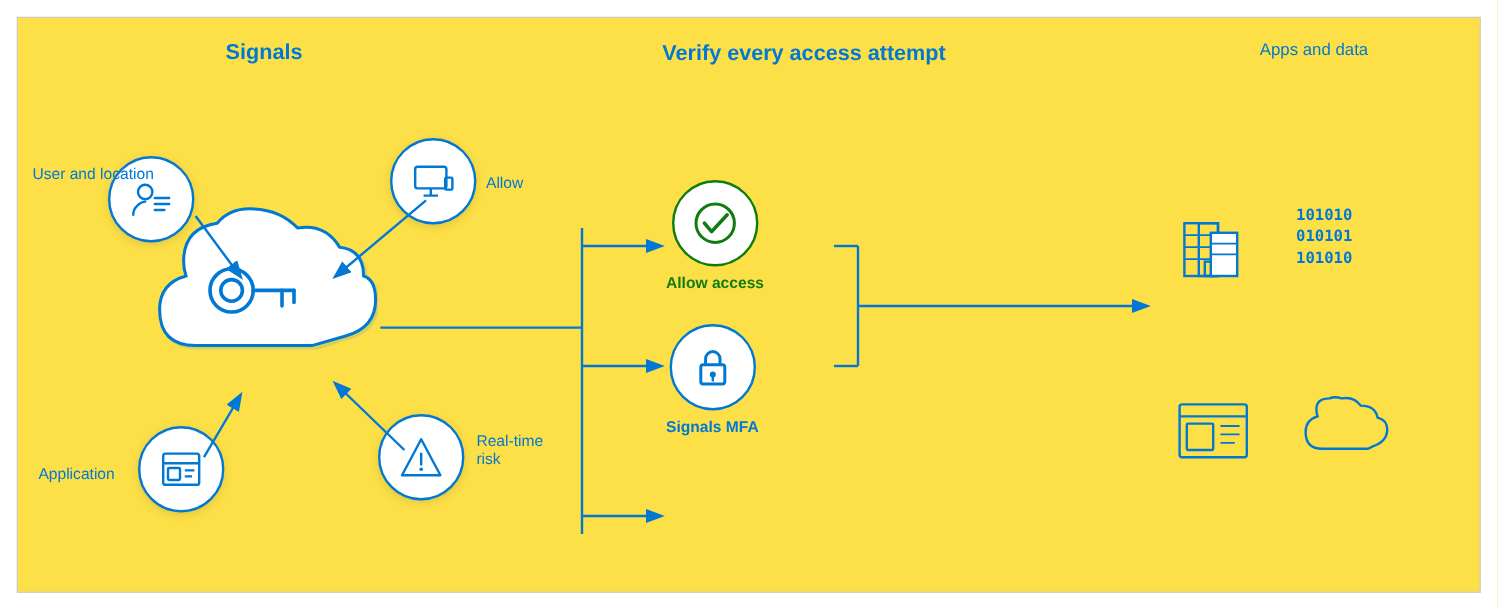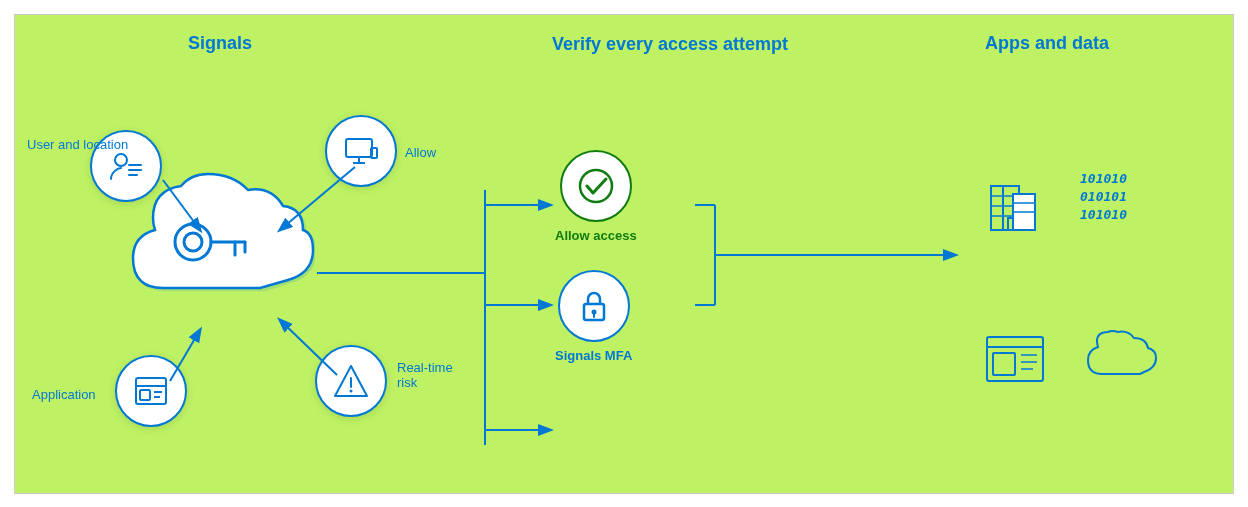--- a/index.html
+++ b/index.html
@@ -10,21 +10,21 @@
       font-family: 'Segoe UI', Arial, sans-serif;
       overflow: hidden;
       display: flex;
       align-items: center;
       justify-content: center;
     }
     .diagram-container {
       width: 1220px;
       height: 480px;
       border: 1px solid #ccc;
-      background: #bef264;
+      background: #fde047;
       position: relative;
       display: flex;
       flex-direction: row;
       align-items: center;
       padding: 10px 20px;
     }
 
     
     .section-title {
       font-size: 18px;
@@ -96,22 +96,21 @@
       font-weight: 600;
       text-align: center;
     }
 
     .app-icon {
       position: absolute;
       width: 72px;
       height: 72px;
       display: flex;
       align-items: center;
-      justify-content: flex-end;
-      font-style: italic;
+      justify-content: center;
     }
 
     
     .arrow-svg {
       position: absolute;
       overflow: visible;
     }
 
     
     .mfa-circle {
@@ -253,21 +252,21 @@
         <rect x="10" y="18" width="20" height="16" rx="2" stroke="#0078d4" stroke-width="2.5" fill="none"></rect>
         <path d="M14 18 V13 A6 6 0 0 1 26 13 V18" stroke="#0078d4" stroke-width="2.5" fill="none"></path>
         <circle cx="20" cy="26" r="2.5" fill="#0078d4"></circle>
         <line x1="20" y1="28" x2="20" y2="31" stroke="#0078d4" stroke-width="2" stroke-linecap="round"></line>
       </svg>
     </div>
     <div class="outcome-label" style="color:#0078d4;">Signals MFA</div>
   </div>
 
 
-  <div style="position:absolute; left:970px; top:18px; width:220px; font-size:18px; font-weight:700; color:#0078d4;">Apps and data</div>
+  <div style="position:absolute; left:970px; top:18px; width:220px; text-align:center; font-size:14px; font-weight:400; color:#0078d4;">Apps and data</div>
 
   <div class="app-icon" style="left:960px; top:155px;">
     <svg width="64" height="64" viewBox="0 0 64 64" fill="none">
       <rect x="8" y="12" width="28" height="44" stroke="#0078d4" stroke-width="2" fill="none"></rect>
       <rect x="20" y="12" width="16" height="44" stroke="#0078d4" stroke-width="2" fill="none"></rect>
       <line x1="8" y1="22" x2="36" y2="22" stroke="#0078d4" stroke-width="1.5"></line>
       <line x1="8" y1="32" x2="36" y2="32" stroke="#0078d4" stroke-width="1.5"></line>
       <line x1="8" y1="42" x2="36" y2="42" stroke="#0078d4" stroke-width="1.5"></line>
       <rect x="25" y="44" width="8" height="12" stroke="#0078d4" stroke-width="2" fill="none"></rect>
 

